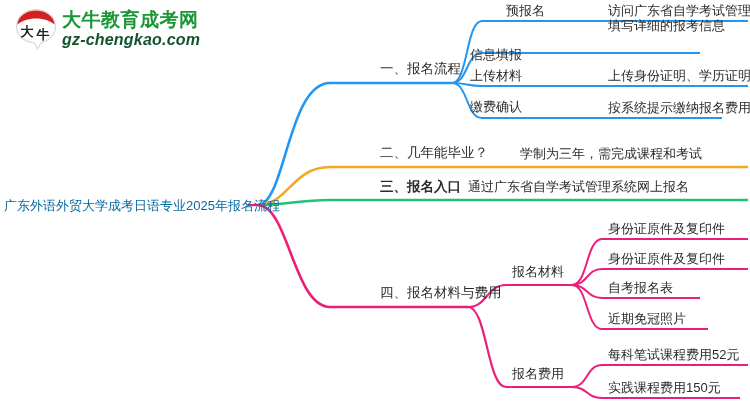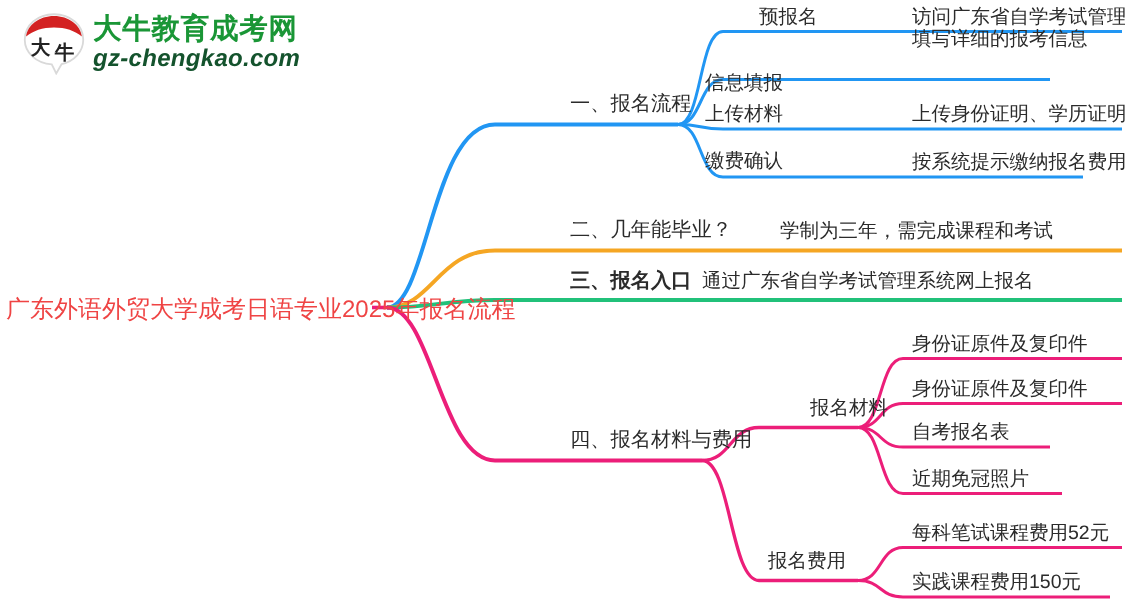--- a/index.html
+++ b/index.html
@@ -63,22 +63,22 @@
     height: 410px;
   }
 
   
   .node {
     position: absolute;
     white-space: nowrap;
     line-height: 1;
   }
   .node-root {
-    font-size: 16px;
-    color: #ef4444;
+    font-size: 13px;
+    color: #0369a1;
     letter-spacing: 0px;
   }
   .node-l1 {
     font-size: 13.5px;
     color: #2b2b2b;
     margin-left: 40px;
   }
   .node-l2 {
     font-size: 13px;
     color: #2b2b2b;
@@ -153,21 +153,21 @@
 <div class="node node-l3" style="left:608px; top:101px;">按系统提示缴纳报名费用</div>
 
 <div class="node node-l1" style="left:340px; top:146px;">二、几年能毕业？</div>
 <div class="node node-l2" style="left:520px; top:147px;">学制为三年，需完成课程和考试</div>
 
 <div class="node node-l1" style="left:340px; top:180px;font-weight:bold;">三、报名入口</div>
 <div class="node node-l2" style="left:468px; top:180px;">通过广东省自学考试管理系统网上报名</div>
 
 <div class="node node-l1" style="left:340px; top:286px;">四、报名材料与费用</div>
 
-<div class="node node-l2" style="left:540px; top:265px;">报名材料</div>
+<div class="node node-l2" style="left:512px; top:265px;">报名材料</div>
 <div class="node node-l3" style="left:608px; top:222px;">身份证原件及复印件</div>
 <div class="node node-l3" style="left:608px; top:252px;">身份证原件及复印件</div>
 <div class="node node-l3" style="left:608px; top:281px;">自考报名表</div>
 <div class="node node-l3" style="left:608px; top:312px;">近期免冠照片</div>
 
 <div class="node node-l2" style="left:512px; top:367px;">报名费用</div>
 <div class="node node-l3" style="left:608px; top:348px;">每科笔试课程费用52元</div>
 <div class="node node-l3" style="left:608px; top:381px;">实践课程费用150元</div>
 
 </body></html>

